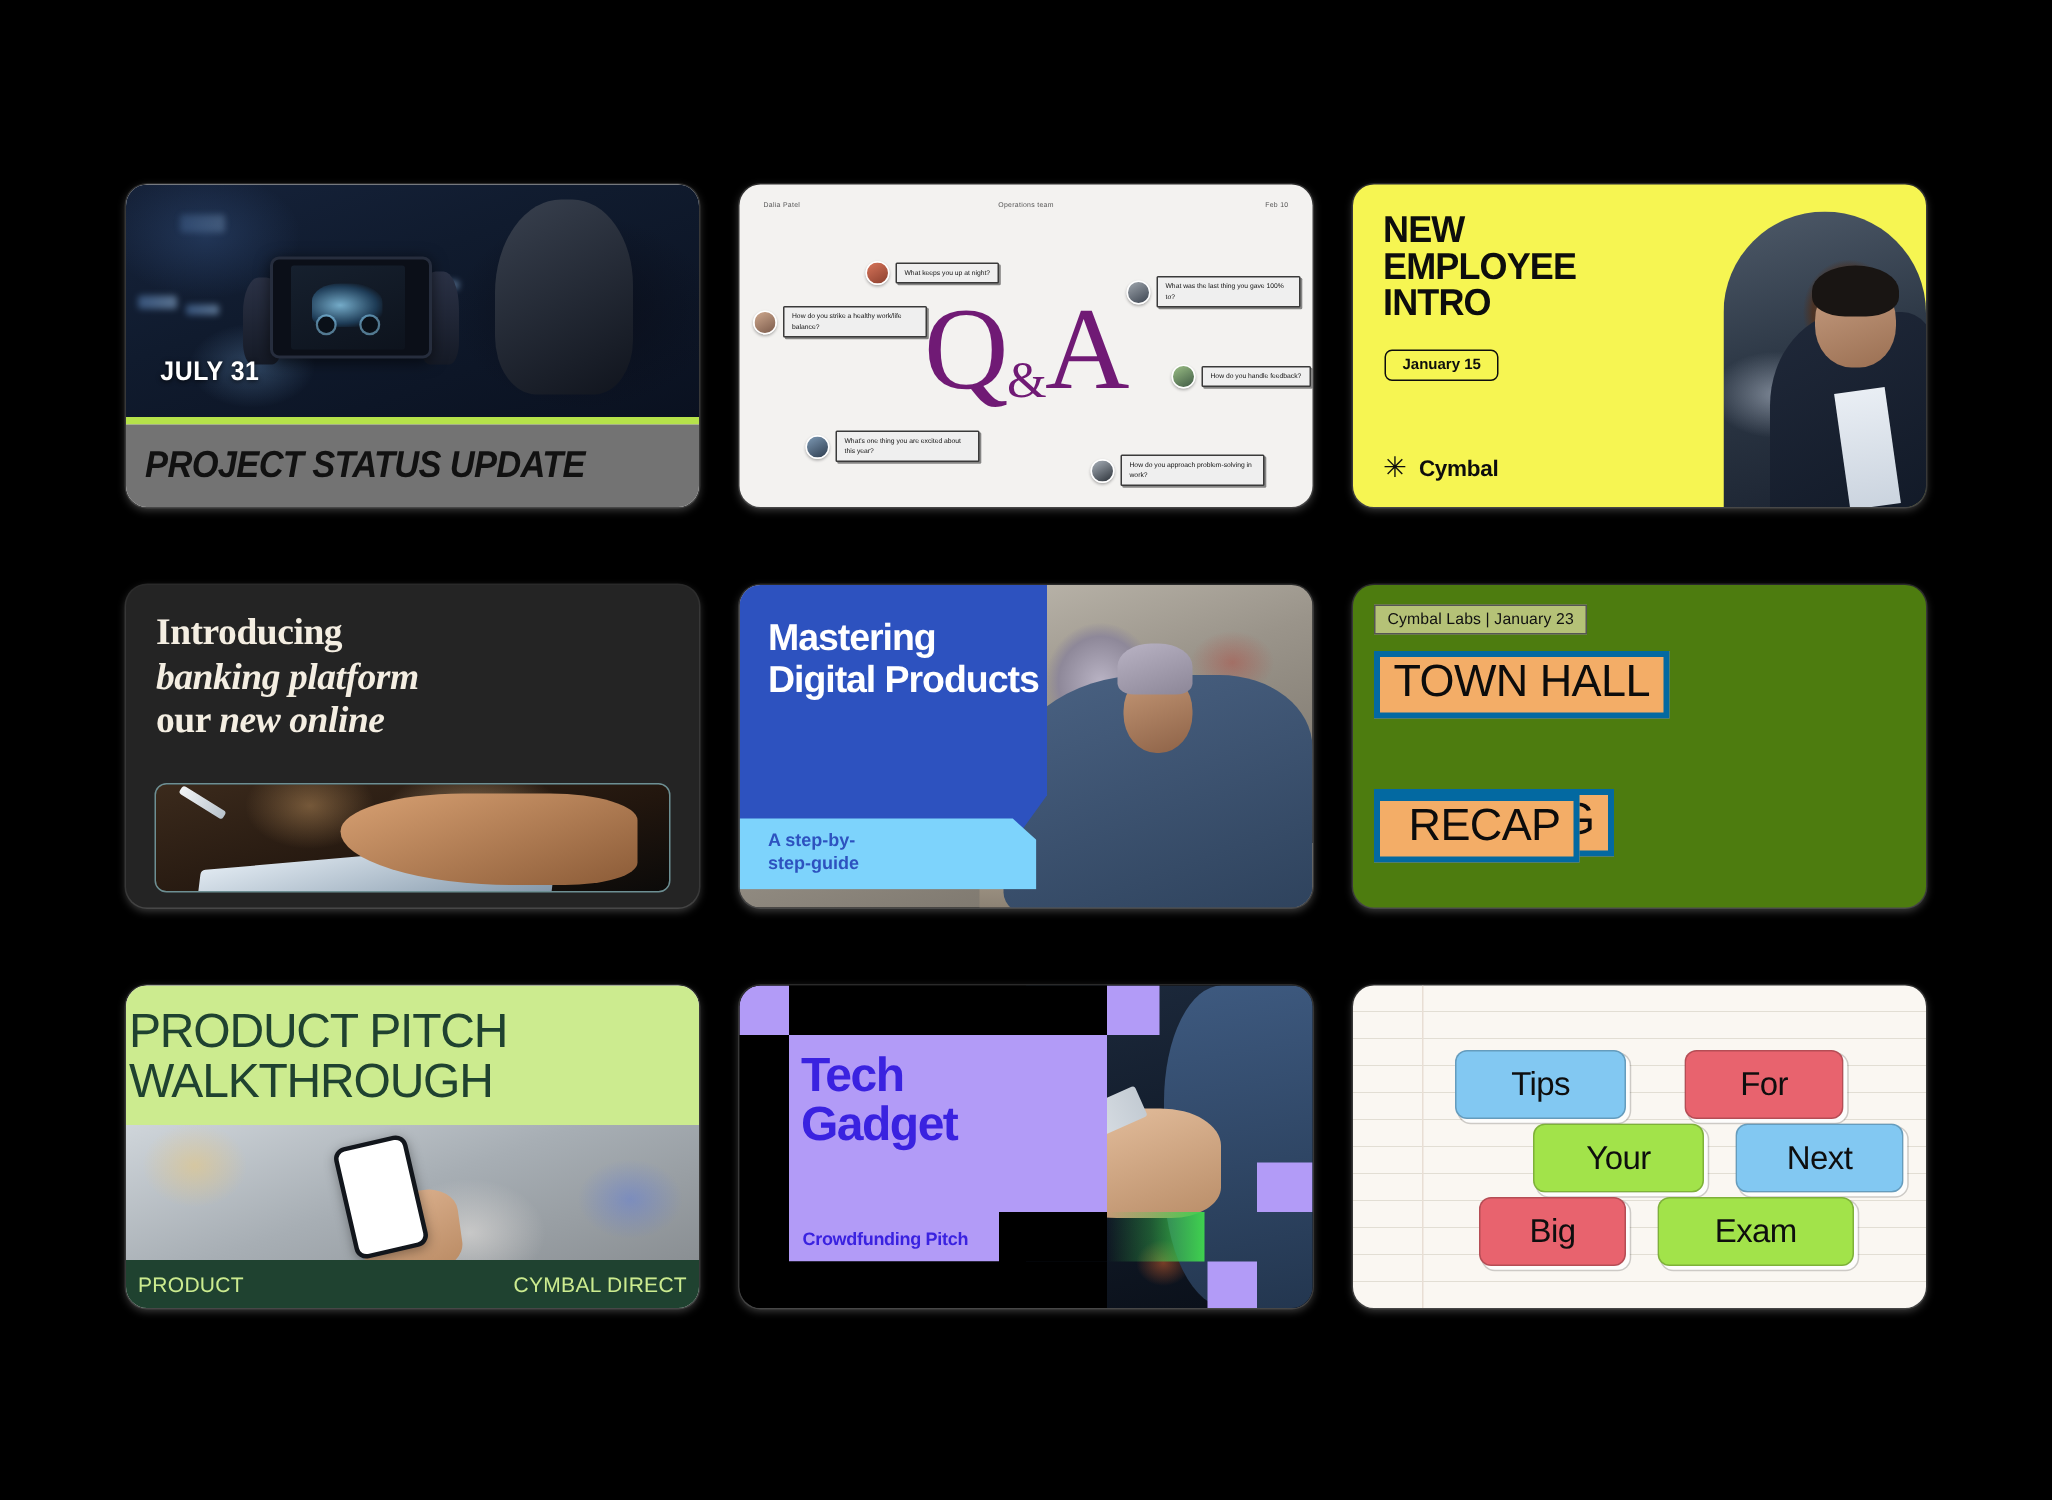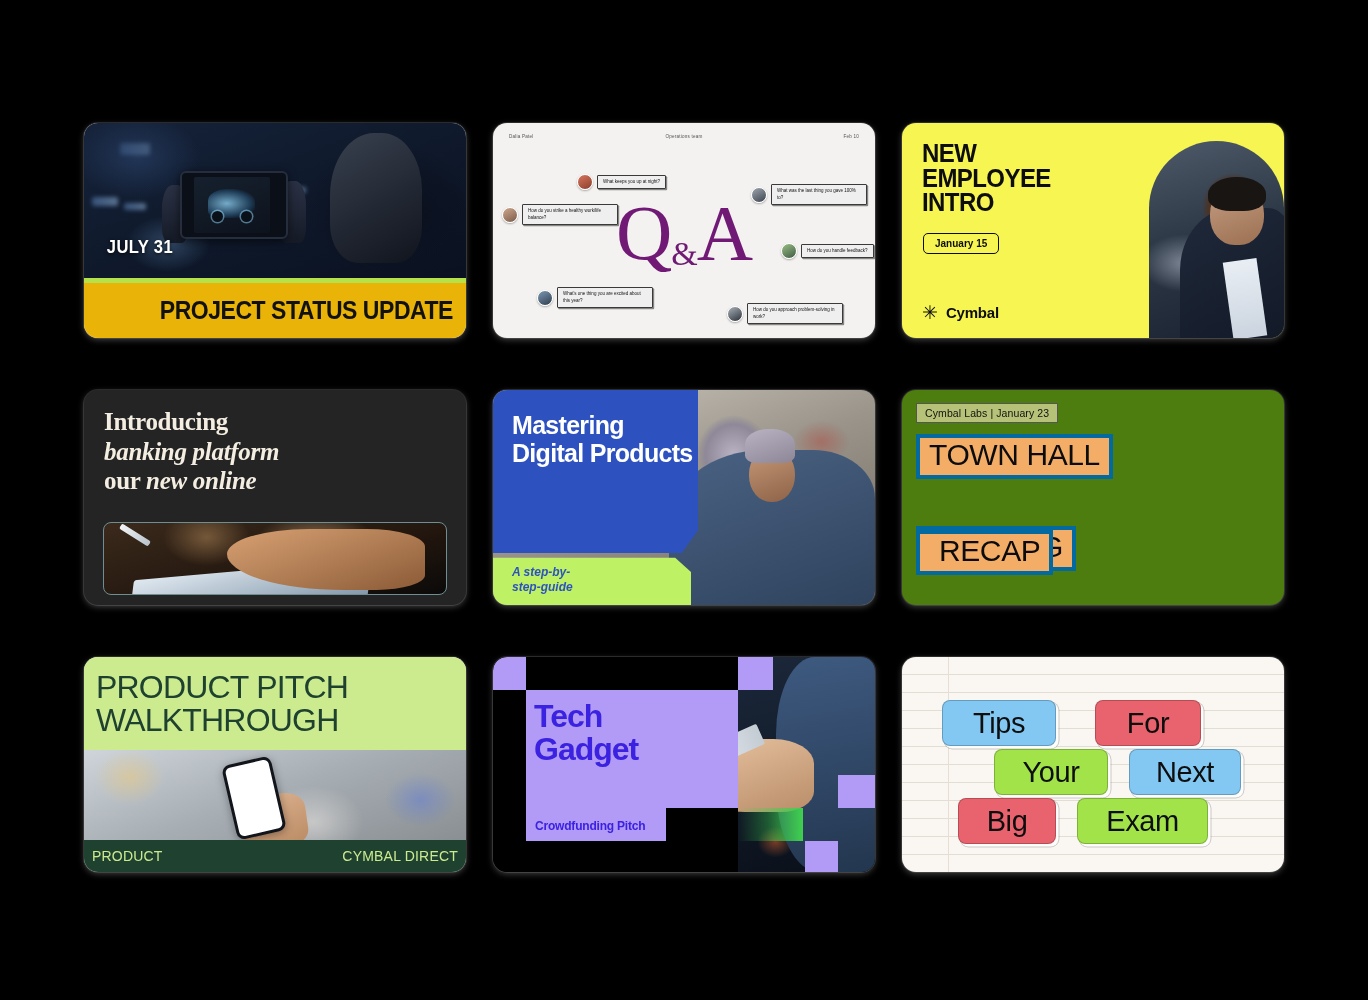--- a/index.html
+++ b/index.html
@@ -59,22 +59,22 @@
     background:radial-gradient(ellipse at 40% 50%, rgba(150,220,255,.75), rgba(60,140,200,.30) 60%, transparent 78%);
     filter:blur(.5px);
   }
   .c1 .wheel { position:absolute; bottom:20%; width:11px; height:11px; border-radius:50%; background:#0a1018; box-shadow:0 0 0 1.5px rgba(150,220,255,.5);}
   .c1 .hand {
     position:absolute; border-radius:40% 40% 25% 25%;
     background:linear-gradient(180deg,#2b3246,#151a26);
   }
   .c1 .greenline { position:absolute; left:0; top:155px; width:100%; height:5px; background:#b5e24a; }
   .c1 .titlebar {
-    position:absolute; left:0; top:160px; width:100%; height:55px; background:#eab308;
-    display:flex; align-items:center; justify-content:flex-end;
+    position:absolute; left:0; top:160px; width:100%; height:55px; background:#737373;
+    display:flex; align-items:center; justify-content:flex-start;font-style:italic;
   }
   .c1 .title {
     font-family:"Liberation Sans", sans-serif;
     font-weight:bold; font-size:25px; letter-spacing:-.5px; color:#111;
     transform:scaleX(.92);
   }
   .c1 .date {
     position:absolute; left:20px; top:114px;
     color:#fff; font-weight:bold; font-size:18px; letter-spacing:.4px;
     transform:scaleX(.92);
@@ -214,24 +214,23 @@
   .c5 .blue {
     position:absolute; left:0; top:0; width:205px; height:163px;
     background:#2d52bf;
     clip-path: polygon(0 0, 100% 0, 100% 86%, 92% 100%, 0 100%);
   }
   .c5 .blue h2 {
     position:absolute; left:19px; top:22px;
     font-size:25px; font-weight:bold; line-height:1.1; color:#fff; letter-spacing:-.7px;
   }
   .c5 .white {
-    position:absolute; left:0; bottom:0; width:198px; height:55px;
-    background:#bef264;
+    position:absolute; left:0; bottom:12px; width:198px; height:55px;
+    background:#7dd3fc;
     clip-path: polygon(0 14%, 92% 14%, 100% 40%, 100% 100%, 0 100%);
-    font-style: italic;
   }
   .c5 .white p {
     position:absolute; left:19px; bottom:11px;
     color:#2d52bf; font-weight:bold; font-size:12px; line-height:1.2;
   }
 
   
   .c6 { background:#4d7c0f; }
   .c6 .tag {
     position:absolute; left:14px; top:13px;
@@ -245,21 +244,21 @@
     padding:1px 9px 4px 9px; line-height:1.08; white-space:nowrap;
   }
   .c6 .l1 { top:44px; }
   .c6 .l2 { top:92px;margin-top:44px; }
   .c6 .l3 { top:140px; padding-left:19px; }
 
   
   .c7 { background:#fff; }
   .c7 .band {
     position:absolute; left:0; top:0; width:100%; height:93px; background:#cceb8f;
-    display:flex; flex-direction:column; justify-content:center; padding-left:12px;
+    display:flex; flex-direction:column; justify-content:center; padding-left:2px;
   }
   .c7 .band span {
     font-size:32px; color:#1f4230; line-height:1.02; letter-spacing:-.8px; white-space:nowrap;
   }
   .c7 .photo {
     position:absolute; left:0; top:93px; width:100%; height:90px;
     background:
       radial-gradient(ellipse 50px 40px at 12% 30%, rgba(235,200,120,.50), transparent 70%),
       radial-gradient(ellipse 50px 38px at 88% 55%, rgba(90,120,220,.45), transparent 70%),
       radial-gradient(ellipse 70px 50px at 60% 80%, rgba(235,230,225,.55), transparent 72%),
@@ -323,22 +322,23 @@
   
   .c9 { background:#faf7f2; }
   .c9 .lines {
     position:absolute; inset:0;
     background:repeating-linear-gradient(180deg, transparent 0 17px, #e2ded4 17px 18px);
   }
   .c9 .margin { position:absolute; left:46px; top:0; bottom:0; width:1px; background:#e8ded4; }
   .c9 .note {
     position:absolute; border-radius:8px; border:1px solid rgba(0,0,0,.22);
     display:flex; align-items:center; justify-content:center;
-    font-size:29px; color:#0e0e0e; letter-spacing:-.4px;
+    font-size:22px; color:#0e0e0e; letter-spacing:-.4px;
     box-shadow:2.5px 2.5px 0 rgba(255,255,255,.95), 2.5px 2.5px 0 1px rgba(0,0,0,.18);
+    margin-left:28px;
   }
   .c9 .blue  { background:#82c8f2; }
   .c9 .red   { background:#e8636e; }
   .c9 .green { background:#a2e34a; }
 </style>
 </head>
 <body>
 
 <div class="grid">
 

